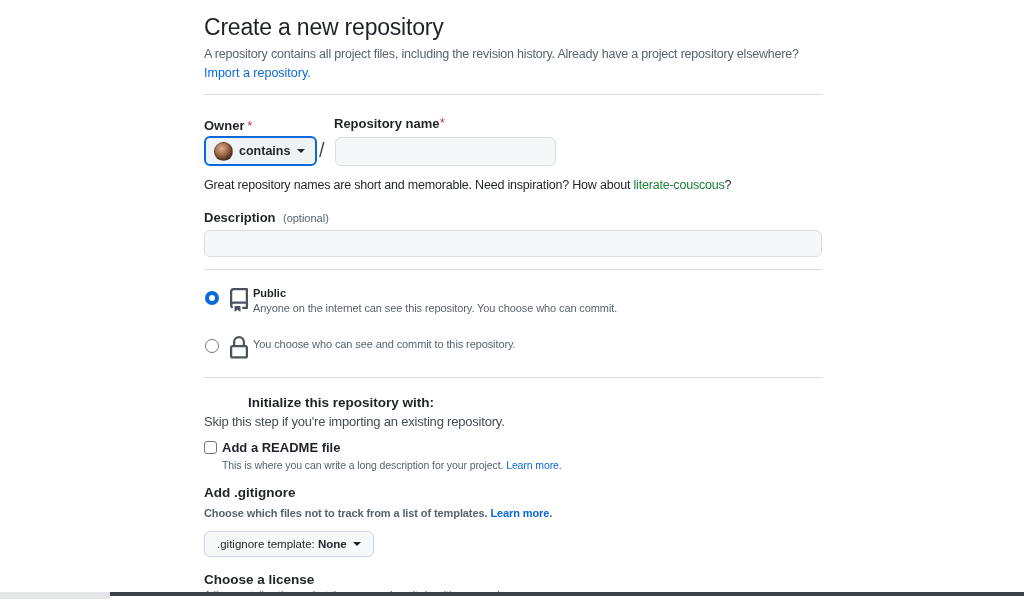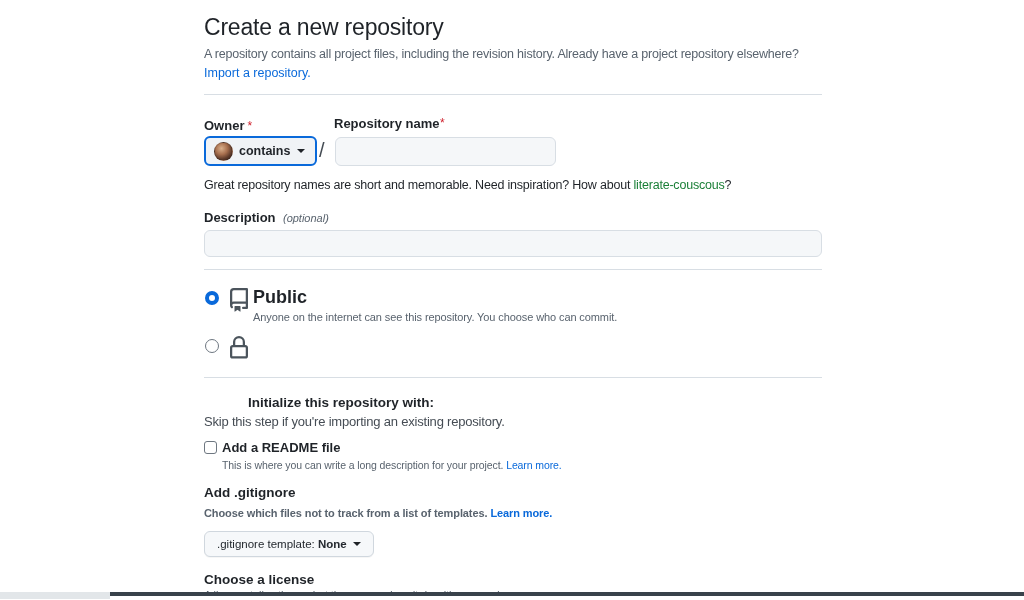--- a/index.html
+++ b/index.html
@@ -14,21 +14,21 @@
 
   .page-title { font-size: 23px; font-weight: 400; color: #1f2328; letter-spacing: -0.2px; }
   .subtitle { font-size: 12.5px; color: #59636e; letter-spacing: -0.2px; }
   .link { color: #0969da; text-decoration: none; cursor: pointer; }
   .green-link { color: #1a7f37; text-decoration: none; cursor: pointer; }
 
   .hr { border: none; border-top: 1px solid #d8dee4; width: 618px; height: 0; }
 
   .field-label { font-size: 13px; font-weight: 700; color: #1f2328; }
   .required { color: #cf222e; font-size: 12px; margin-left: 3px; }
-  .optional { font-size: 11px; font-weight: 400; color: #59636e; margin-left: 3px; font-style: italic; }
+  .optional { font-size: 11px; font-weight: 400; color: #59636e; margin-left: 3px; }
 
   .owner-btn {
     display: inline-flex; align-items: center; gap: 6px;
     height: 30px; padding: 0 10px 0 8px;
     background: #f0f3f6; border: 2px solid #0969da; border-radius: 6px;
     cursor: pointer; font-family: inherit;
   }
   .avatar {
     width: 19px; height: 19px; border-radius: 50%;
     background: radial-gradient(circle at 38% 32%, #d9b08c 0%, #a8704f 38%, #5d3a2a 68%, #2e1d16 100%);
@@ -51,21 +51,21 @@
 
   .option-row { position: absolute; left: 0; width: 618px; }
   .radio {
     position: absolute; left: 1px; width: 14px; height: 14px; border-radius: 50%;
     background: #ffffff; cursor: pointer;
   }
   .radio.checked { border: 4.5px solid #0969da; }
   .radio.unchecked { border: 1px solid #6e7781; }
   .opt-icon { position: absolute; left: 23px; top: -3px; }
   .opt-text { position: absolute; left: 49px; top: -4px; }
-  .opt-title { font-size: 18px; font-weight: 700; color: #1f2328; }
+  .opt-title { font-size: 11px; font-weight: 700; color: #1f2328; }
   .opt-desc { font-size: 11px; color: #59636e; margin-top: 3px; letter-spacing: -0.1px; }
 
   .section-heading { font-size: 13.5px; font-weight: 700; color: #1f2328; }
   .body-line { font-size: 13px; color: #454c54; letter-spacing: -0.2px; }
   .checkbox {
     position: absolute; left: 0; top: 1px; width: 13px; height: 13px;
     background: #ffffff; border: 1px solid #6e7781; border-radius: 3px; cursor: pointer;
   }
   .small-note { font-size: 10.5px; color: #59636e; letter-spacing: -0.1px; }
 
@@ -133,20 +133,21 @@
     </div>
 
     <div class="option-row" style="top:339px;">
       <span class="radio unchecked"></span>
       <span class="opt-icon">
         <svg width="24" height="24" viewBox="0 0 16 16" fill="#4b545c">
             <path d="M4 4a4 4 0 0 1 8 0v2h.25c.966 0 1.75.784 1.75 1.75v5.5A1.75 1.75 0 0 1 12.25 15h-8.5A1.75 1.75 0 0 1 2 13.25v-5.5C2 6.784 2.784 6 3.75 6H4Zm8.25 3.5h-8.5a.25.25 0 0 0-.25.25v5.5c0 .138.112.25.25.25h8.5a.25.25 0 0 0 .25-.25v-5.5a.25.25 0 0 0-.25-.25ZM10.5 6V4a2.5 2.5 0 1 0-5 0v2Z"></path>
           </svg>
       </span>
       <span class="opt-text">
+        <div class="opt-desc nowrap">You choose who can see and commit to this repository.</div>
       </span>
     </div>
 
     <div class="abs hr" style="top:377px; left:0;"></div>
 
     <div class="abs section-heading" style="top:395px; left:0;padding-left:44px;">Initialize this repository with:</div>
     <div class="abs body-line nowrap" style="top:414px; left:0;">Skip this step if you're importing an existing repository.</div>
 
     <div class="abs" style="top:440px; left:0; width:618px;">
       <span class="checkbox"></span>

